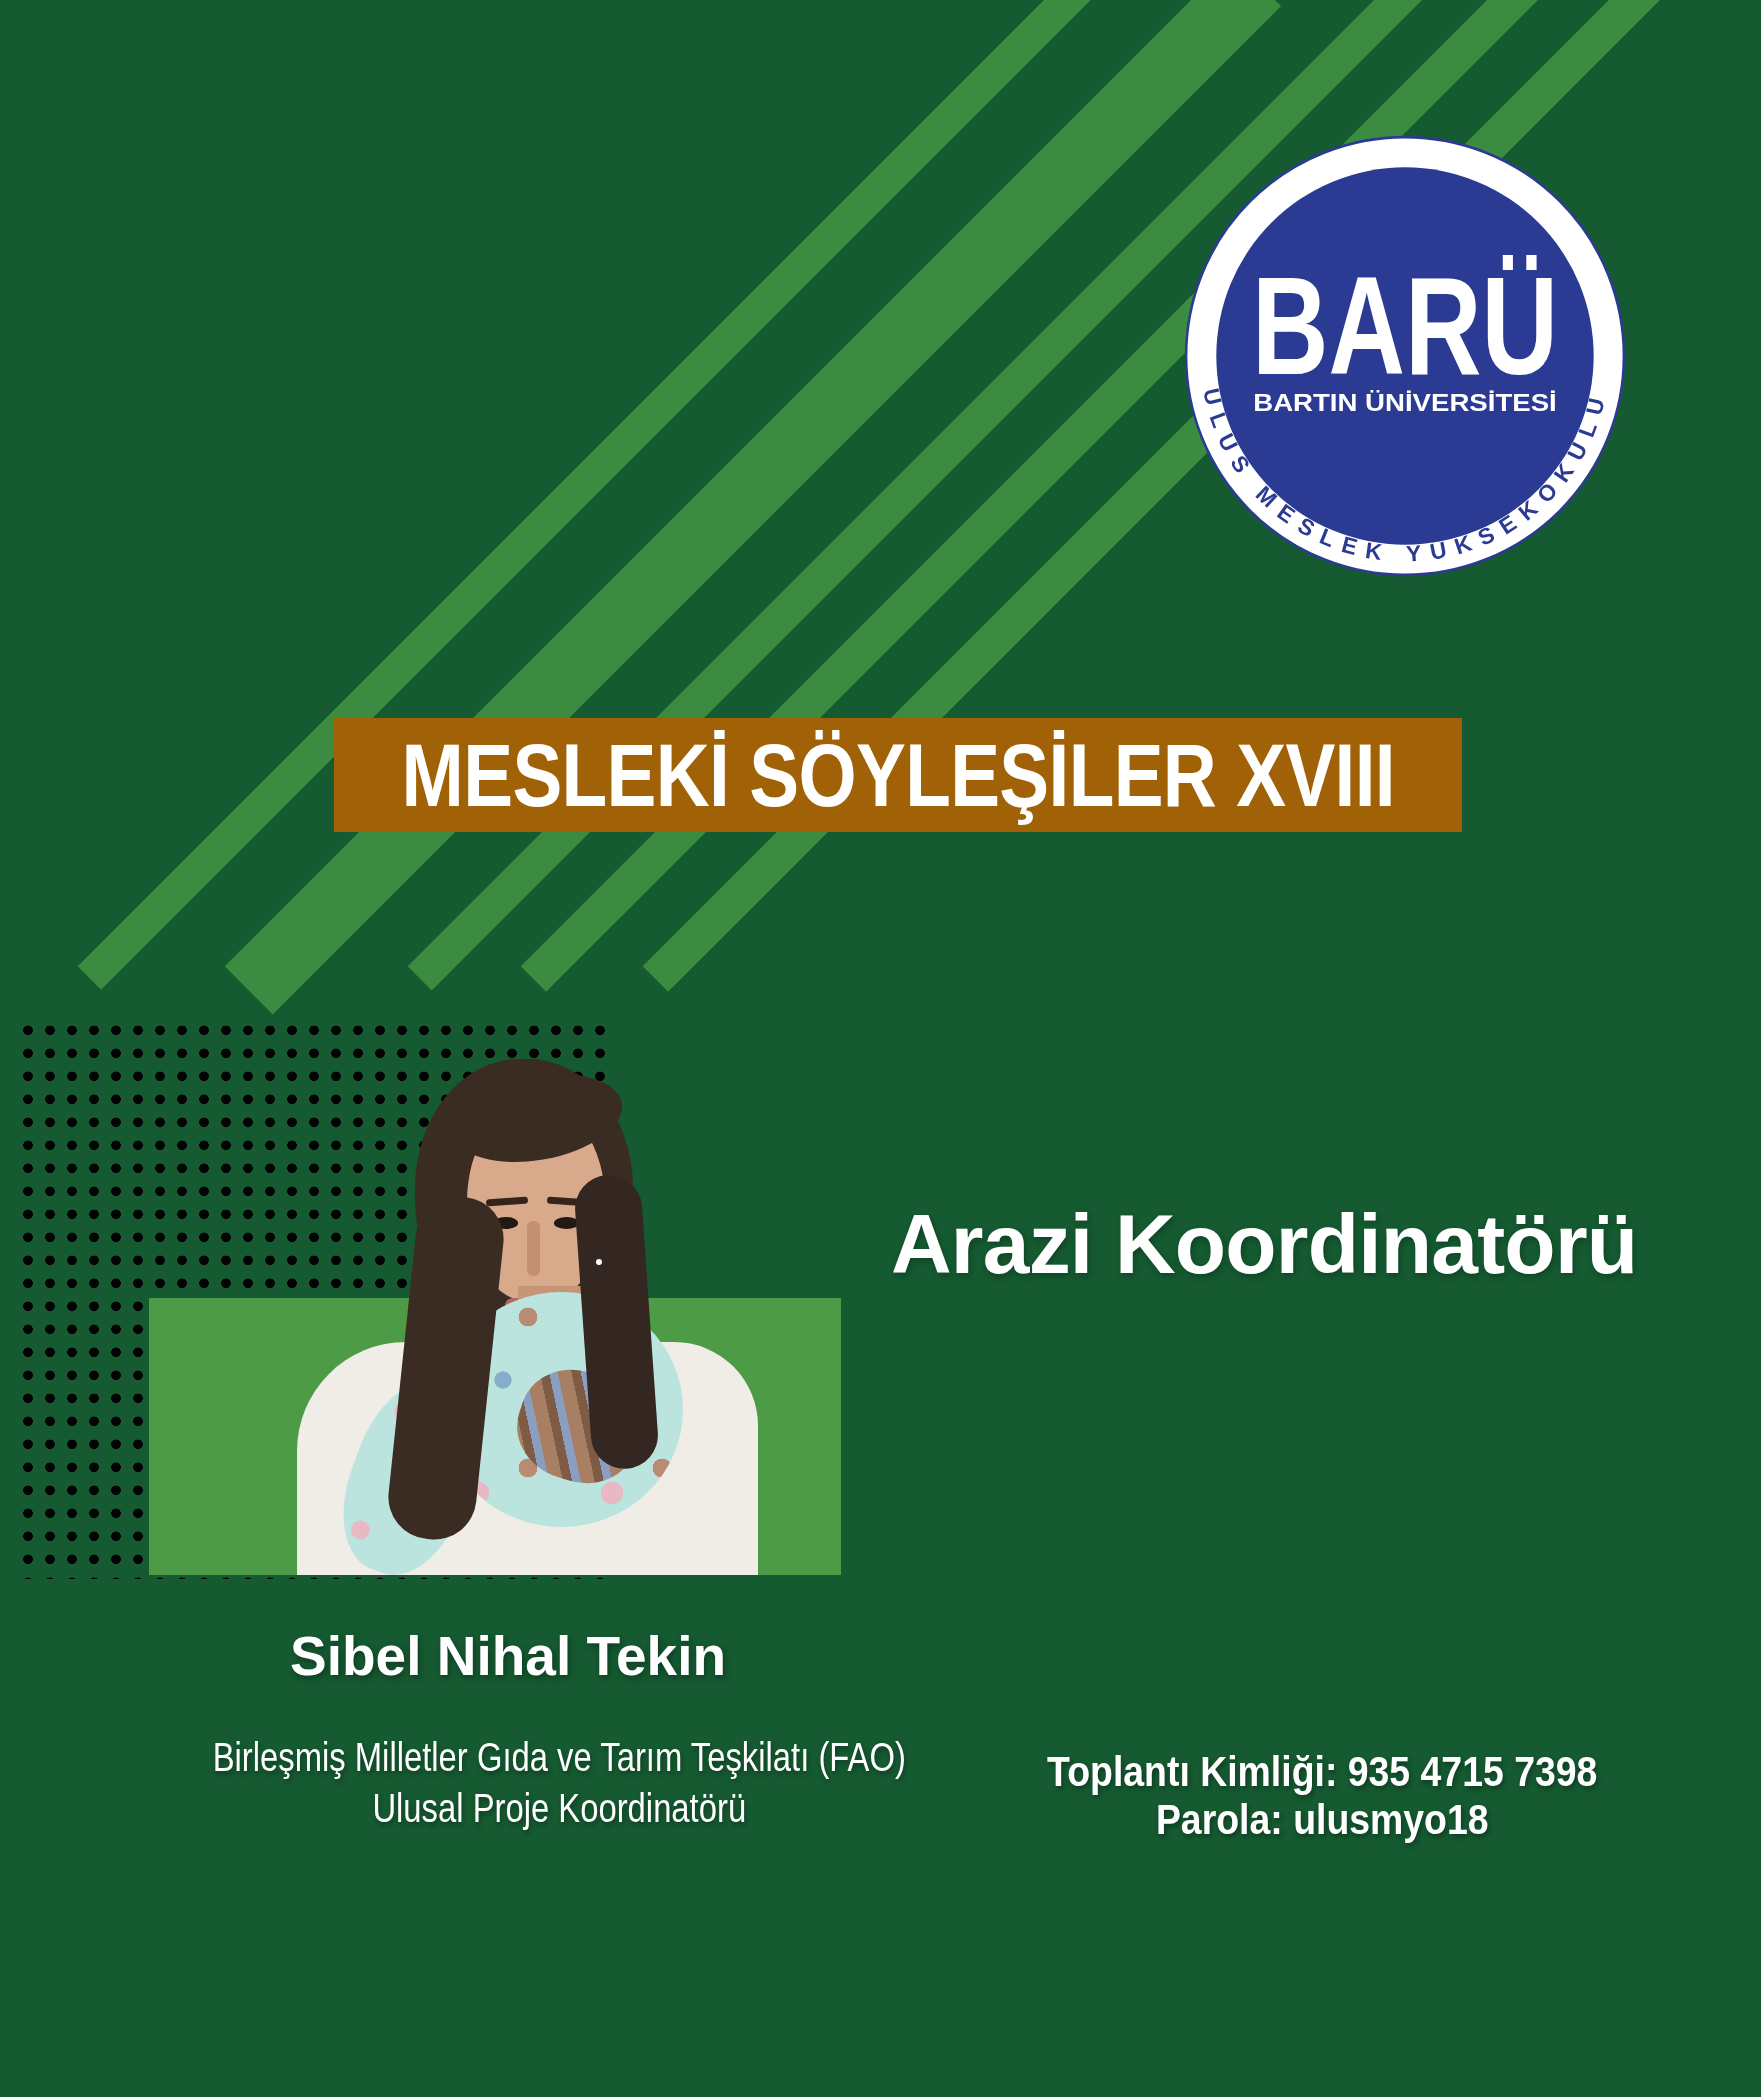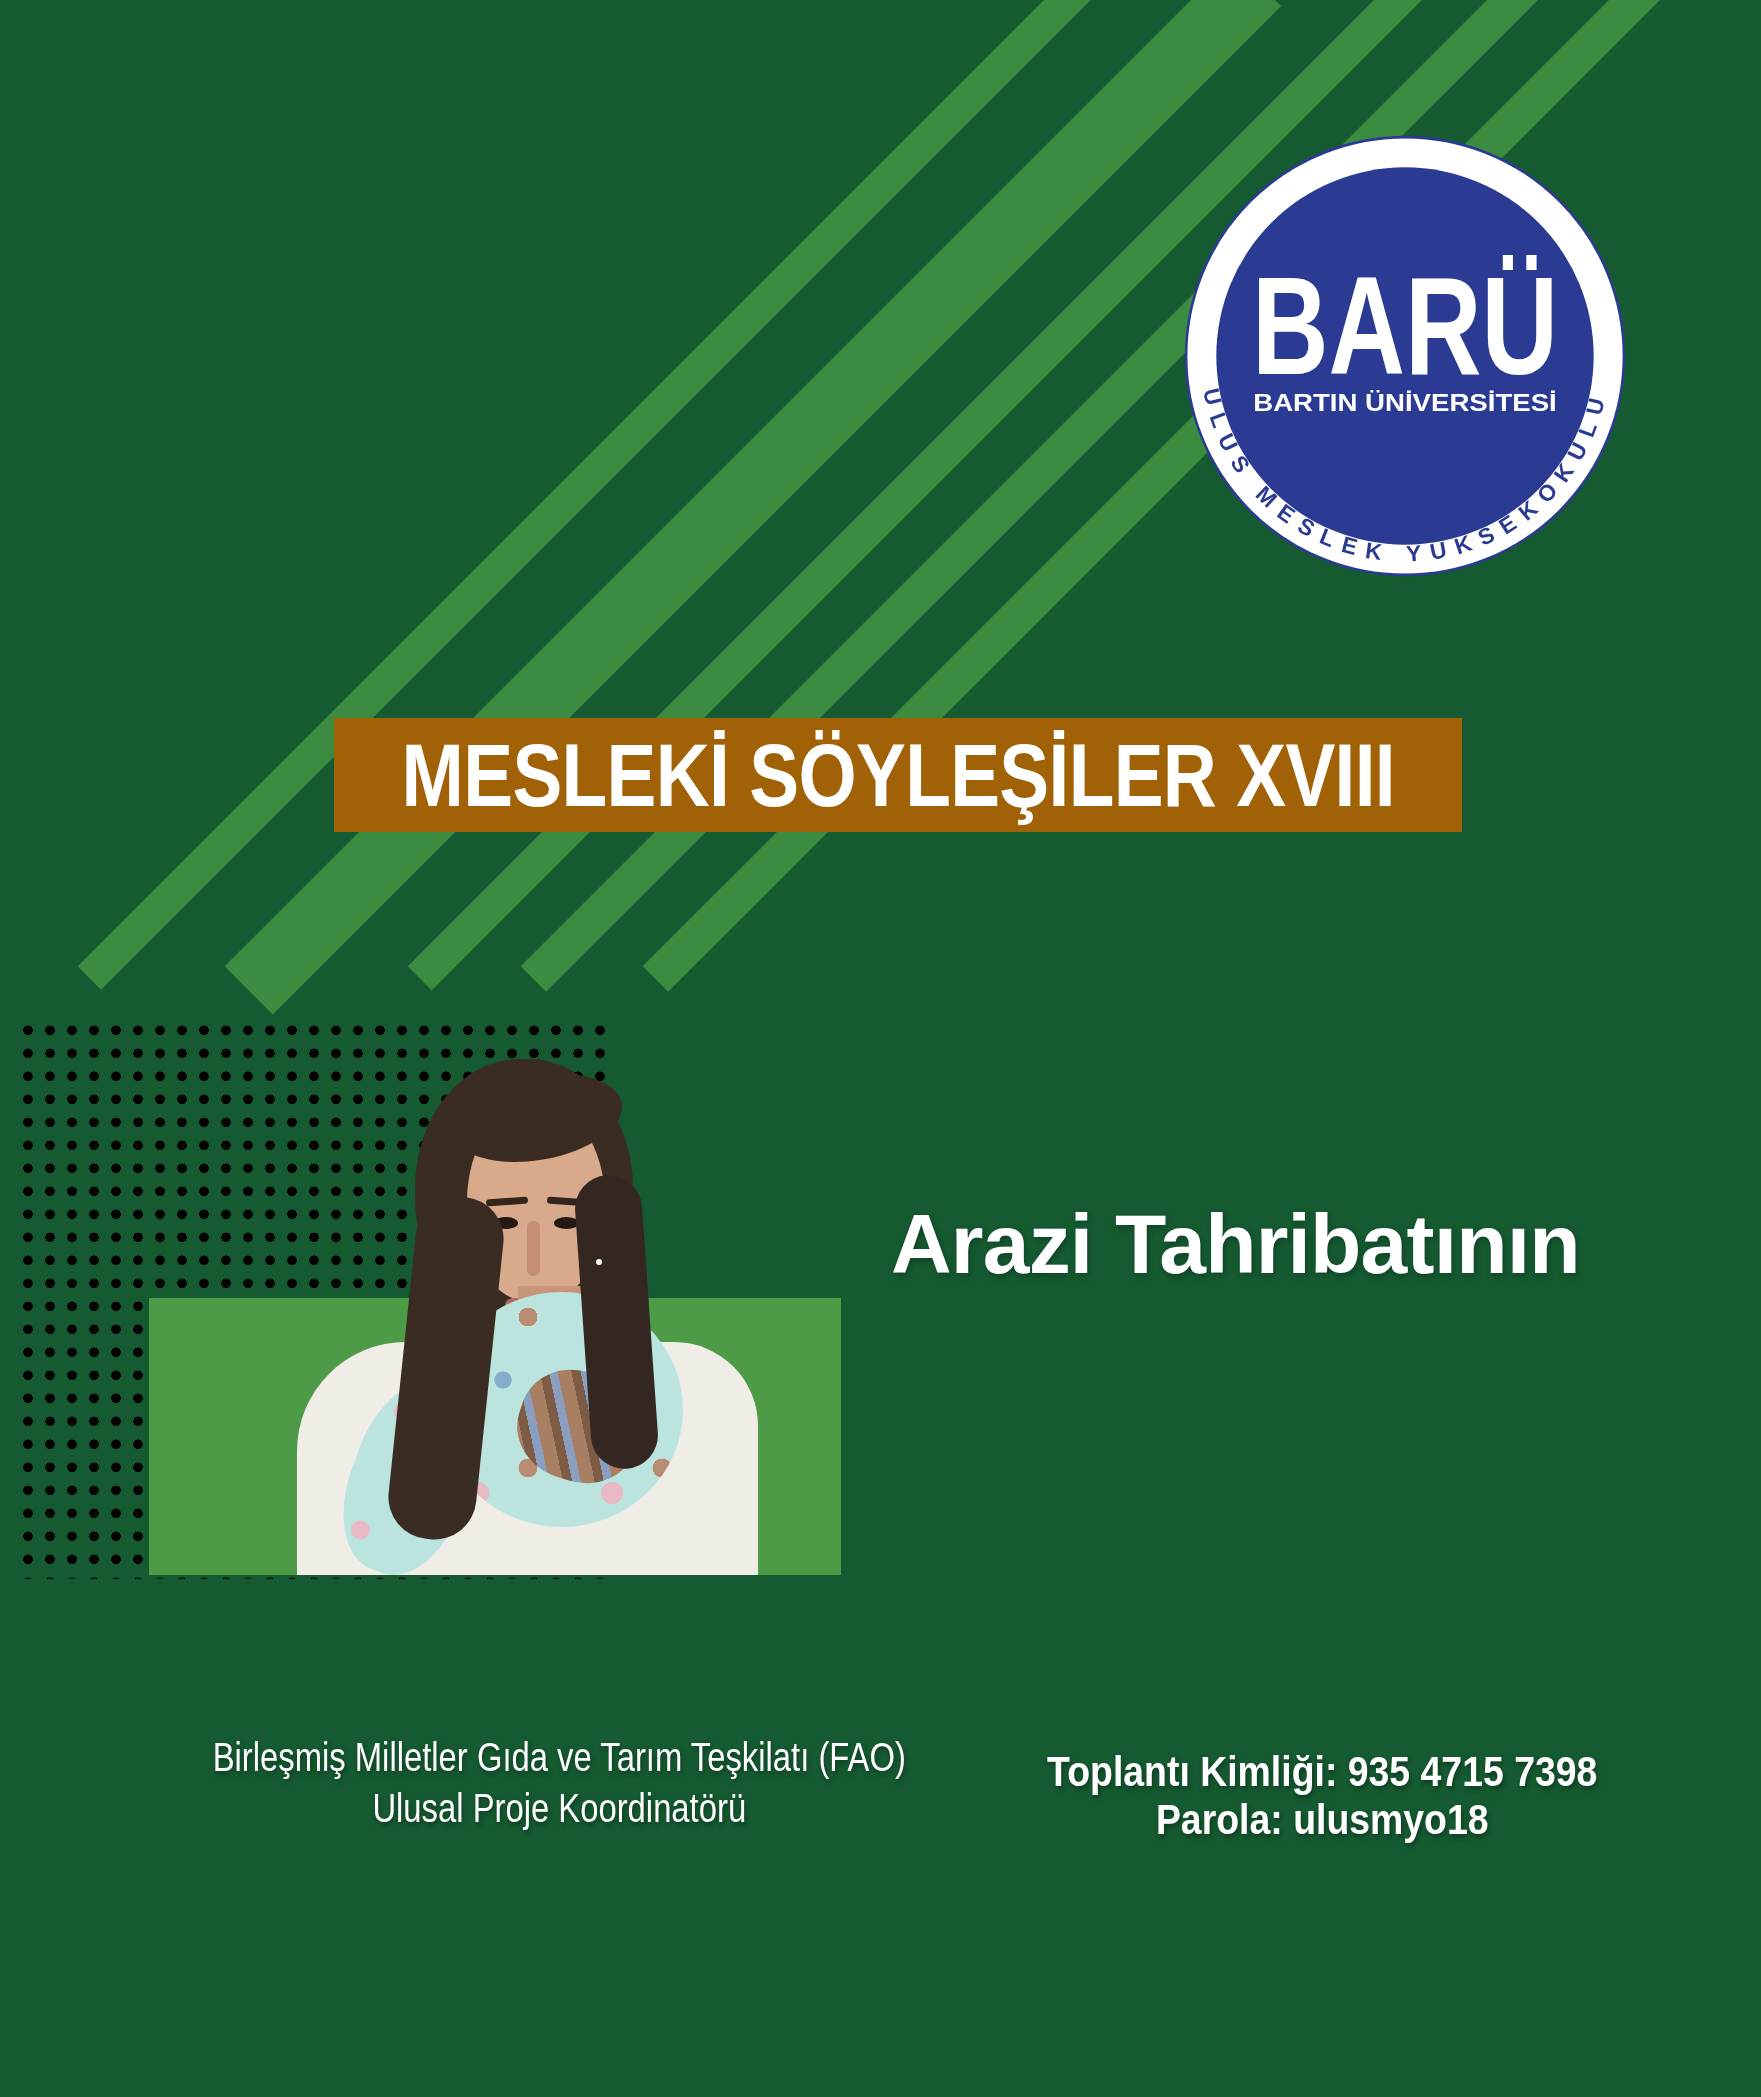--- a/index.html
+++ b/index.html
@@ -136,23 +136,24 @@
     <div class="sweater"></div>
     <div class="scarf"></div>
     <div class="scarf-tail"></div>
     <div class="knot"></div>
     <div class="hair-left"></div>
     <div class="hair-right"></div>
     <div class="stud"></div>
   </div>
 
   <div class="talk-title">
-    <div>Arazi Tahribatının</div>
+    <div>Arazi Koordinatörü</div>
   </div>
 
+  <div class="speaker-name">Sibel Nihal Tekin</div>
   <div class="speaker-org">
     <span class="sq">
       <div>Birleşmiş Milletler Gıda ve Tarım Teşkilatı (FAO)</div>
       <div>Ulusal Proje Koordinatörü</div>
     </span>
   </div>
 
   <div class="meeting">
     <span class="sq">
       <div>Toplantı Kimliği: 935 4715 7398</div>

